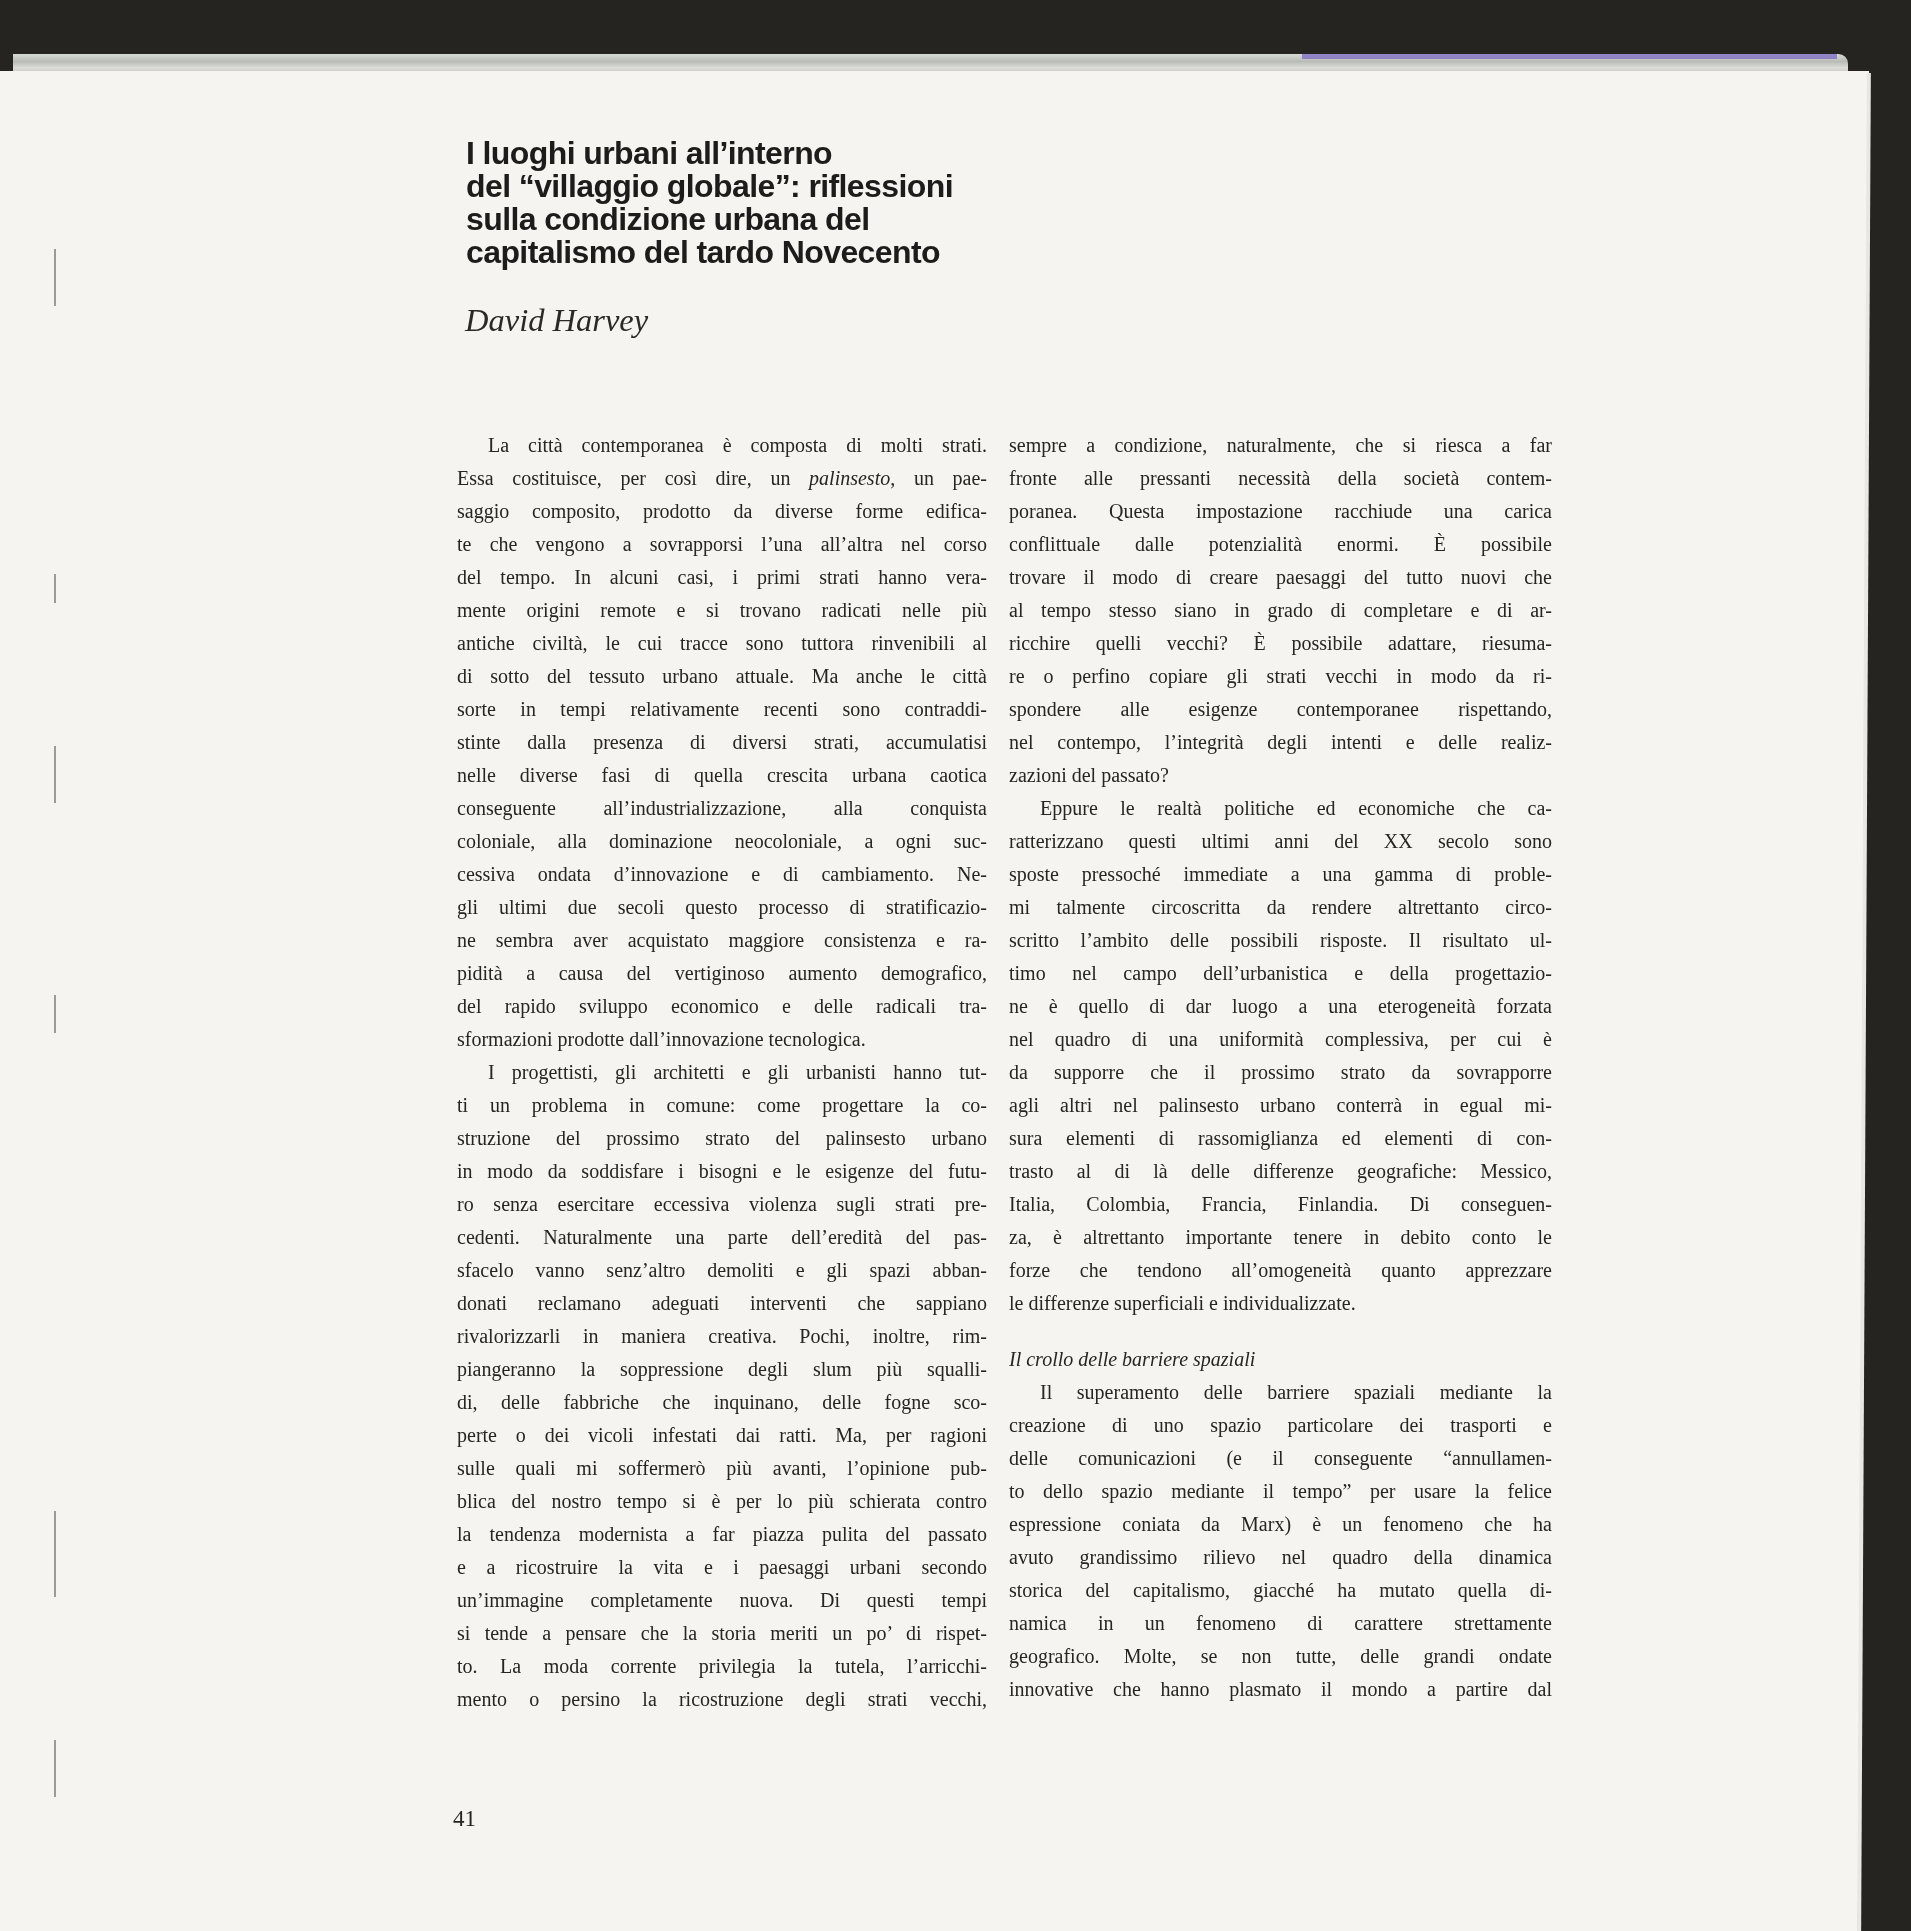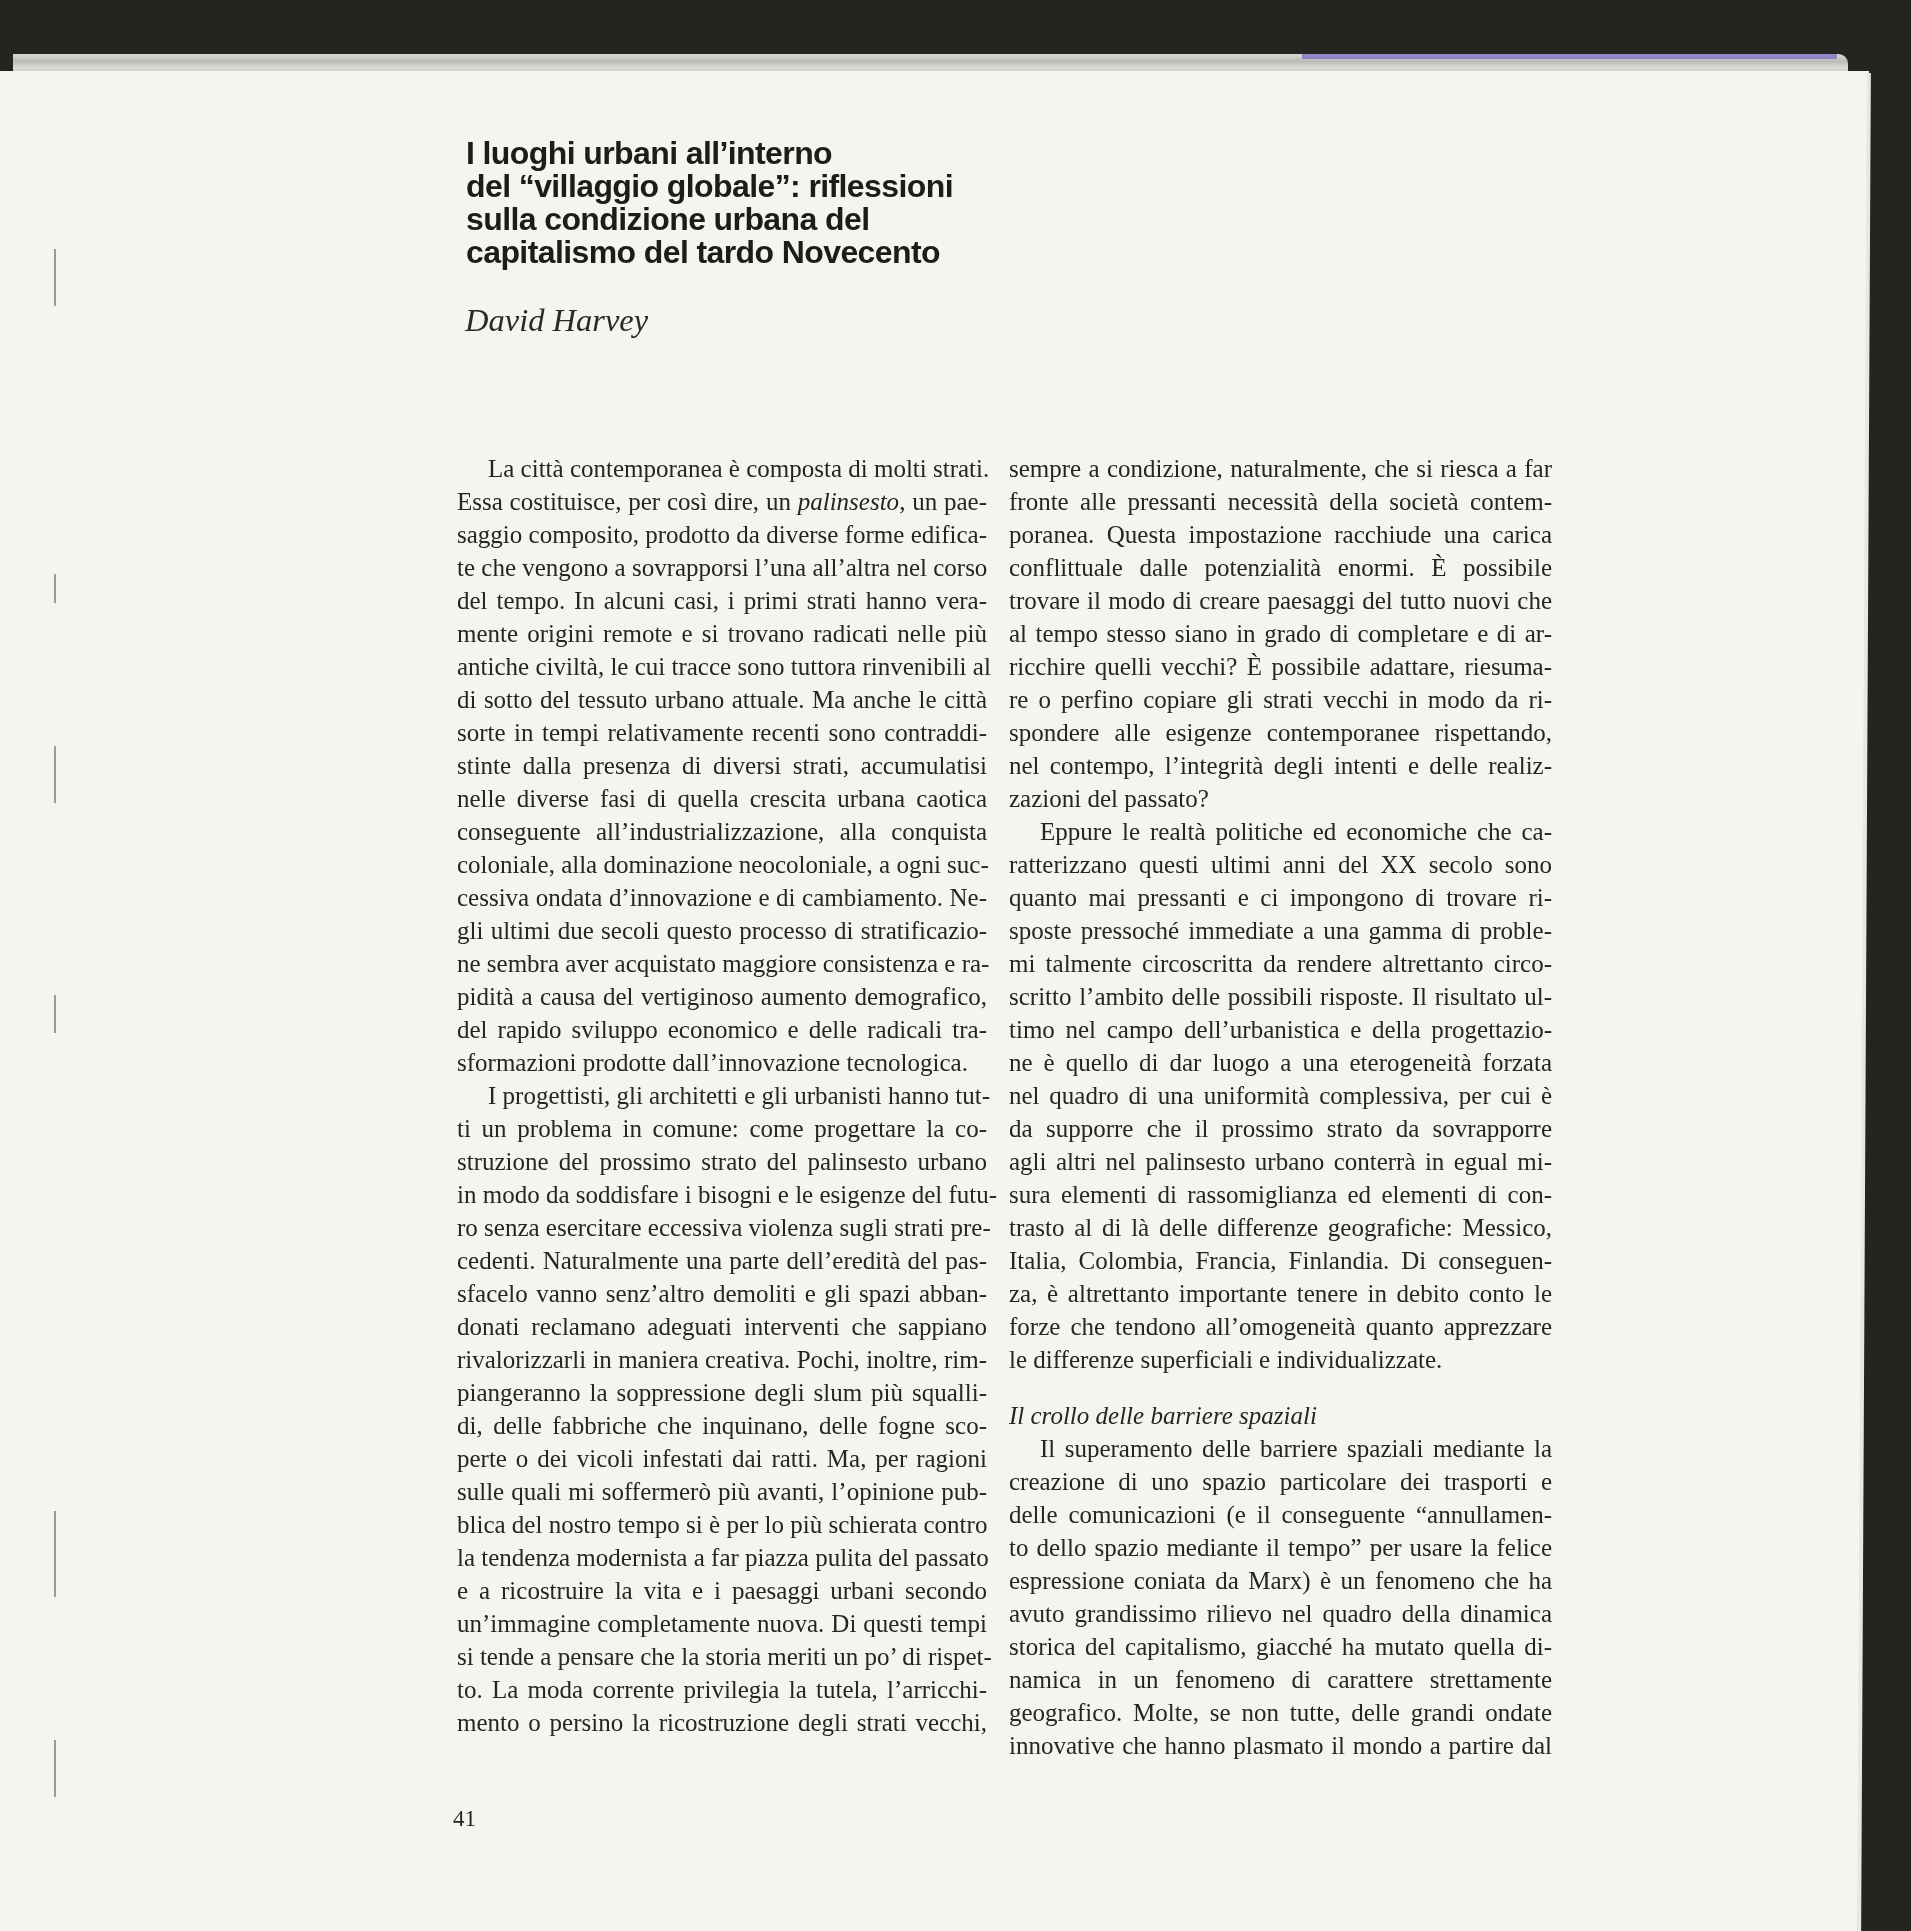--- a/index.html
+++ b/index.html
@@ -82,24 +82,24 @@
       left: 465px;
       top: 285px;
       font-family: "Liberation Serif", serif;
       font-style: italic;
       font-size: 32.5px;
       color: #2a2926;
       margin-top: 17px;
     }
     .column {
       position: absolute;
-      top: 452px;
+      top: 429px;
       width: 530px;
       font-family: "Liberation Serif", serif;
-      font-size: 25px;
+      font-size: 20px;
       line-height: 33px;
       color: #26251f;
     }
     .col-left { left: 457px; }
     .col-right { left: 1009px; width: 543px; }
     .line {
       display: block;
       white-space: nowrap;
       text-align: justify;
       text-align-last: justify;
@@ -198,21 +198,20 @@
   <span class="line">conflittuale dalle potenzialità enormi. È possibile</span>
   <span class="line">trovare il modo di creare paesaggi del tutto nuovi che</span>
   <span class="line">al tempo stesso siano in grado di completare e di ar-</span>
   <span class="line">ricchire quelli vecchi? È possibile adattare, riesuma-</span>
   <span class="line">re o perfino copiare gli strati vecchi in modo da ri-</span>
   <span class="line">spondere alle esigenze contemporanee rispettando,</span>
   <span class="line">nel contempo, l’integrità degli intenti e delle realiz-</span>
   <span class="line last">zazioni del passato?</span>
   <span class="line indent">Eppure le realtà politiche ed economiche che ca-</span>
   <span class="line">ratterizzano questi ultimi anni del XX secolo sono</span>
-  <span class="line">quanto mai pressanti e ci impongono di trovare ri-</span>
   <span class="line">sposte pressoché immediate a una gamma di proble-</span>
   <span class="line">mi talmente circoscritta da rendere altrettanto circo-</span>
   <span class="line">scritto l’ambito delle possibili risposte. Il risultato ul-</span>
   <span class="line">timo nel campo dell’urbanistica e della progettazio-</span>
   <span class="line">ne è quello di dar luogo a una eterogeneità forzata</span>
   <span class="line">nel quadro di una uniformità complessiva, per cui è</span>
   <span class="line">da supporre che il prossimo strato da sovrapporre</span>
   <span class="line">agli altri nel palinsesto urbano conterrà in egual mi-</span>
   <span class="line">sura elementi di rassomiglianza ed elementi di con-</span>
   <span class="line">trasto al di là delle differenze geografiche: Messico,</span>

